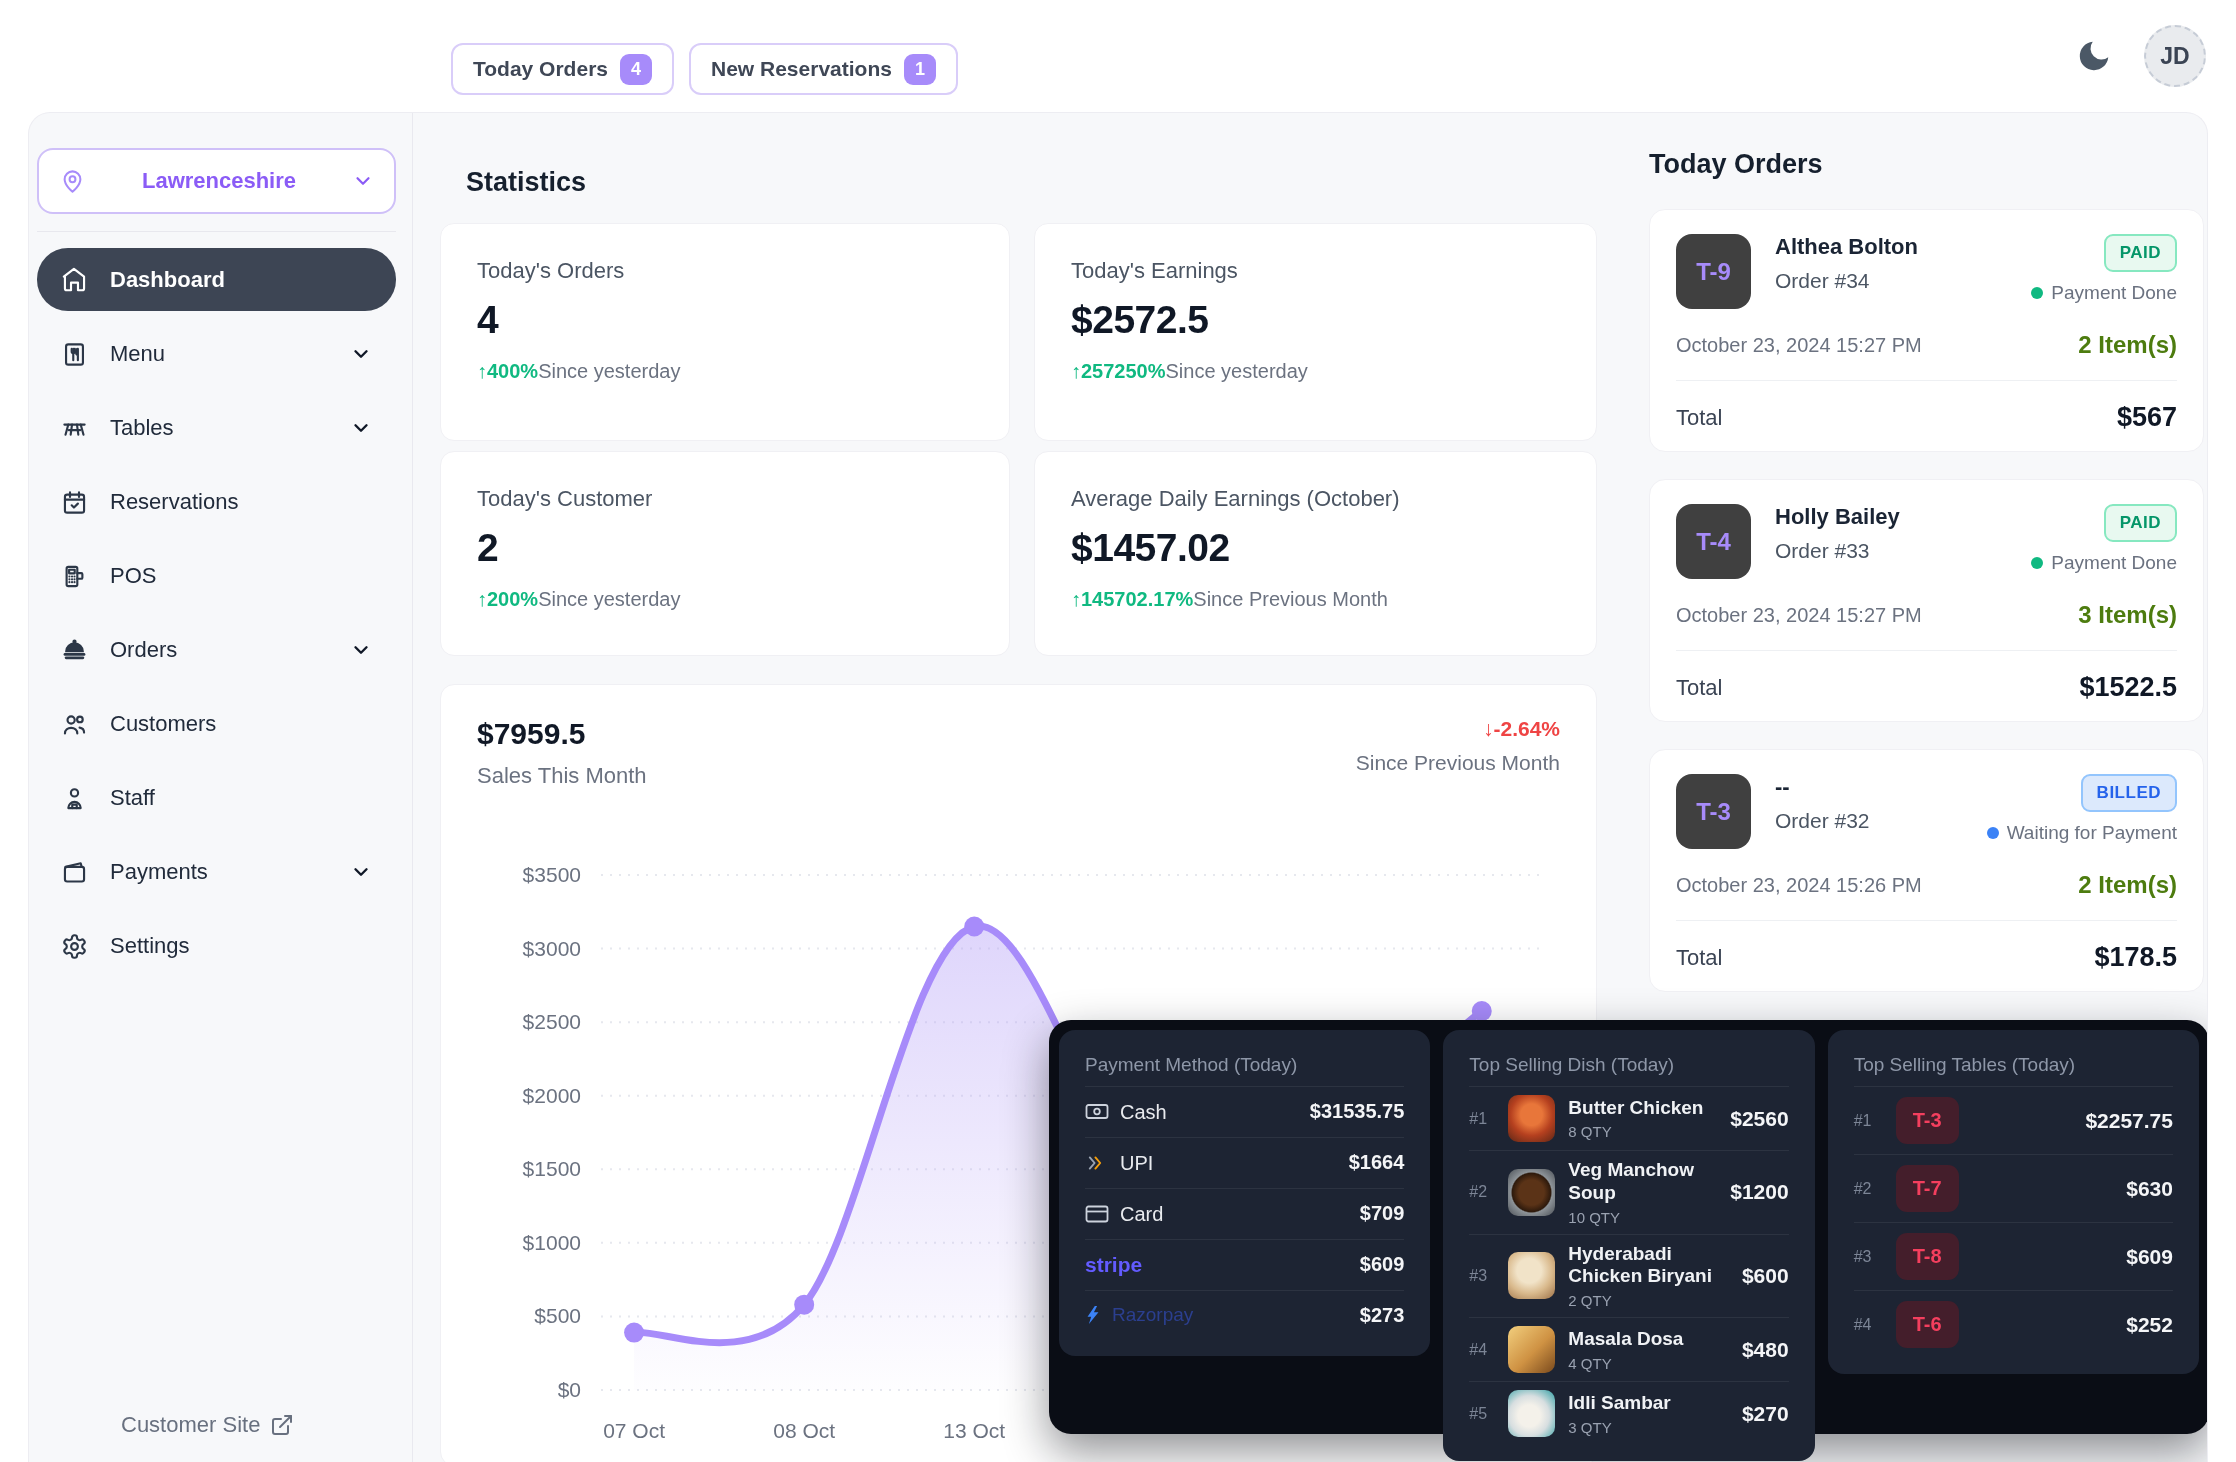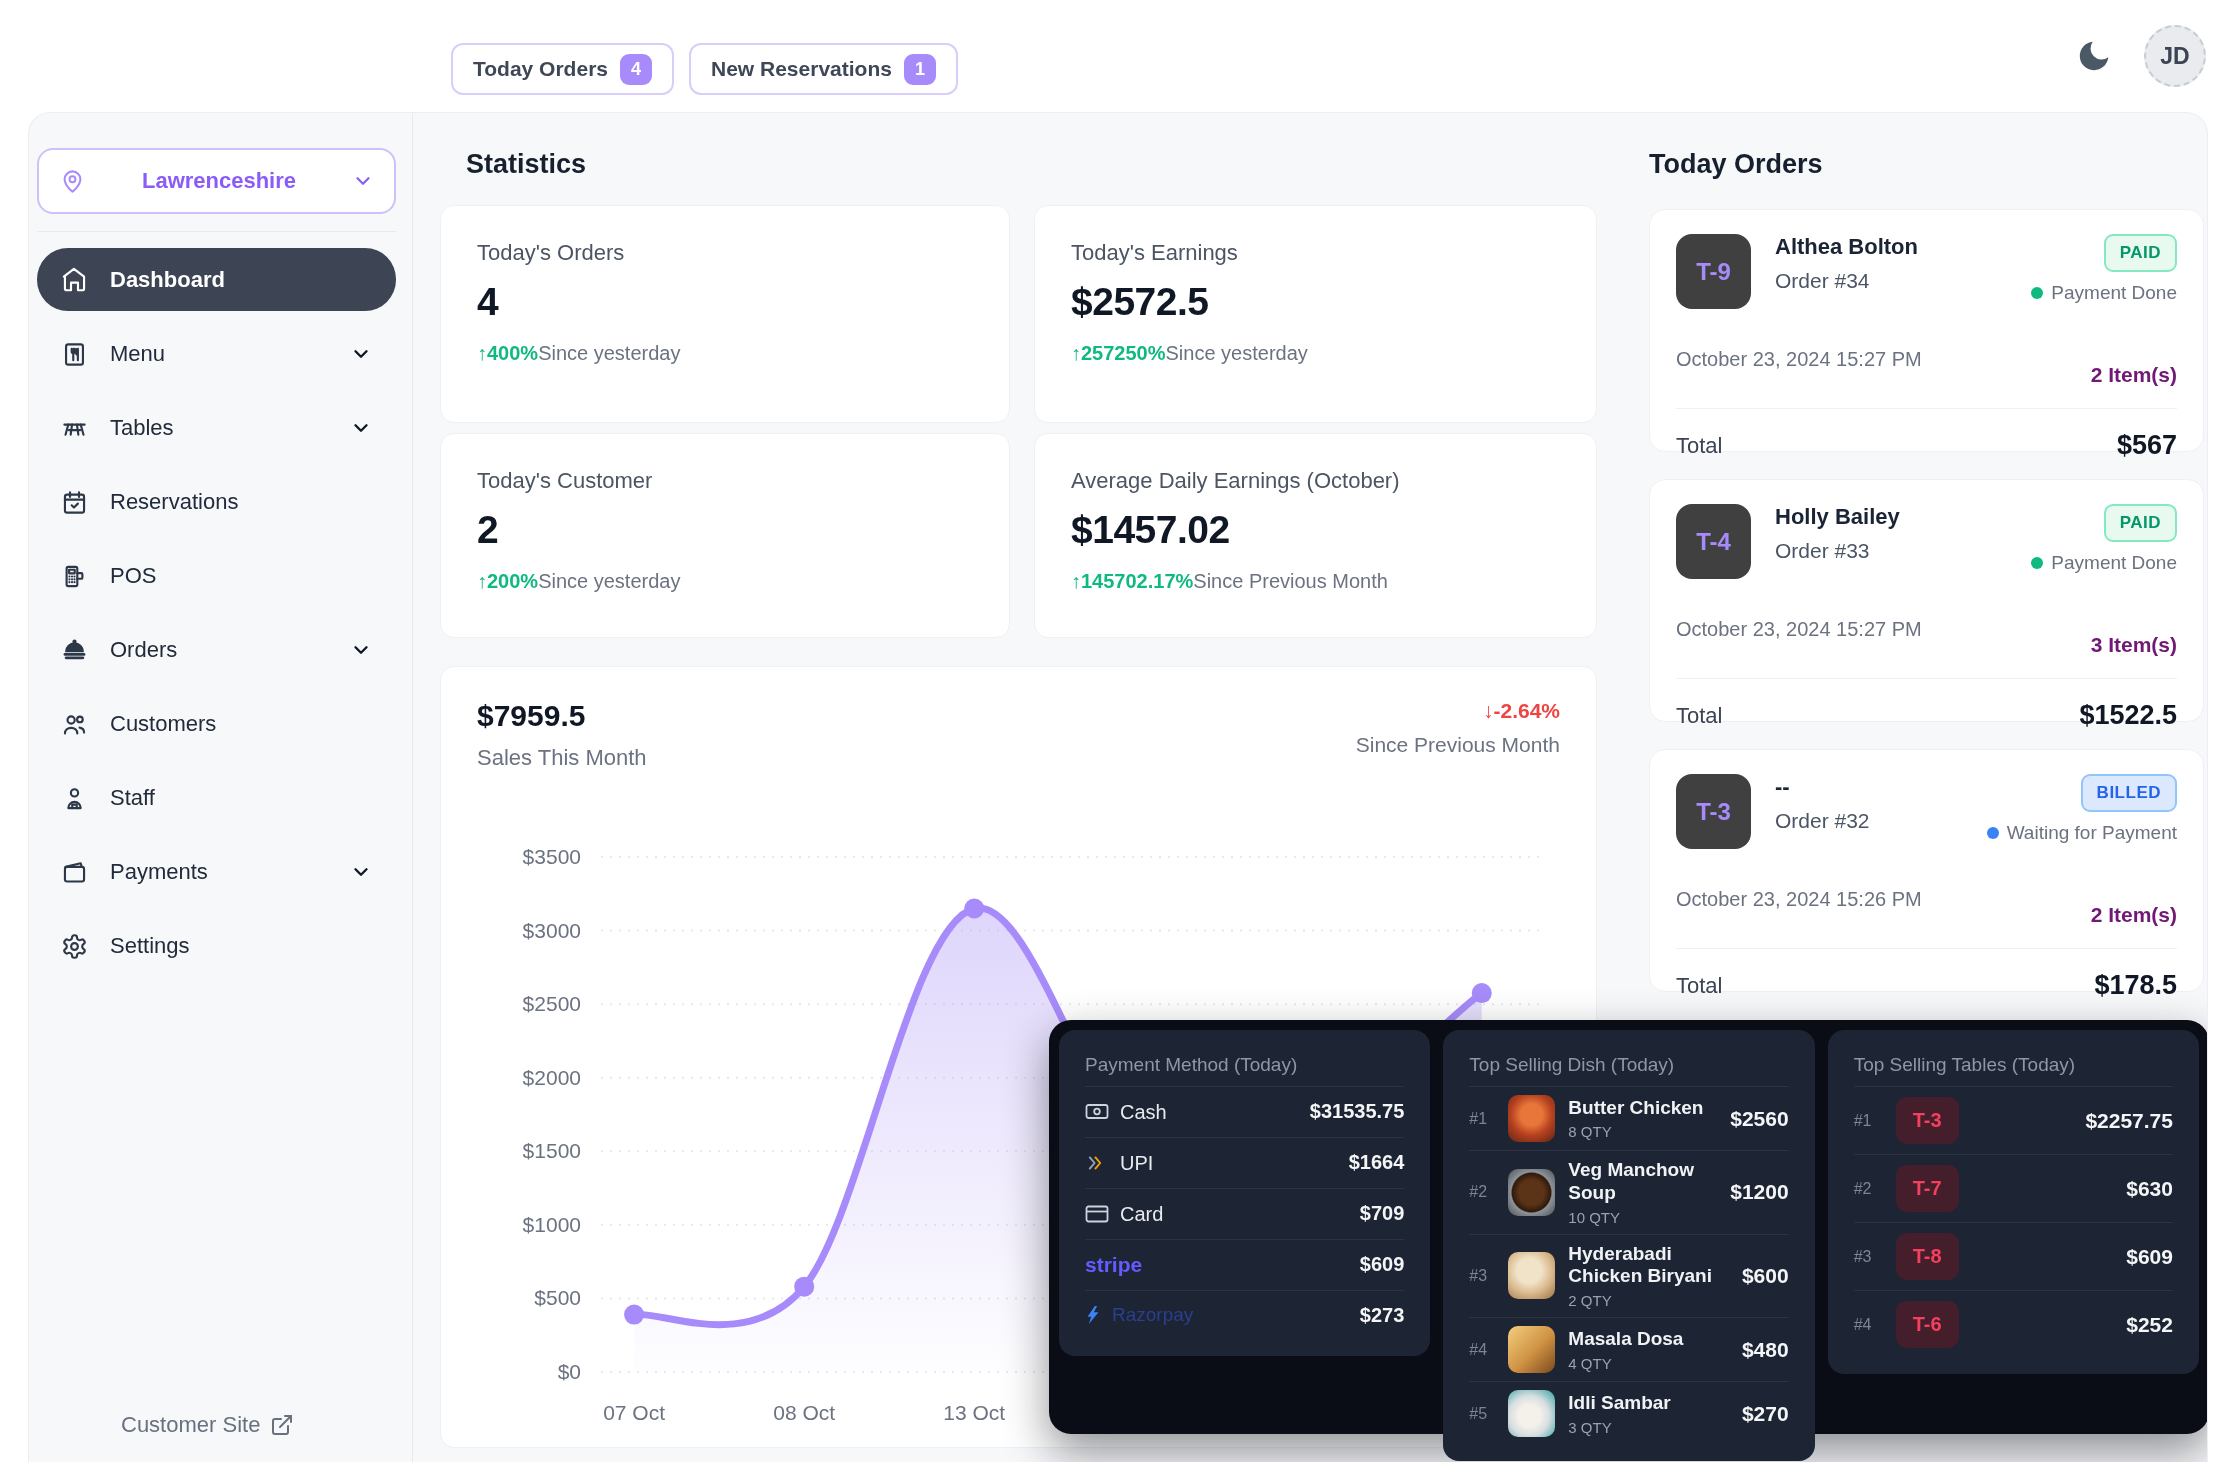--- a/index.html
+++ b/index.html
@@ -34,21 +34,21 @@
   .nav-item .nav-icon { width: 27px; height: 27px; color: #2c3747; flex: none; }
   .nav-item .nav-chevron { margin-left: auto; width: 22px; height: 22px; color: #101827; }
   .nav-item.active { height: 63px; background: #3d4554; border-radius: 31px; color: #fff; font-weight: 700; margin-bottom: 6px; }
   .nav-item.active .nav-icon { color: #fff; }
   .customer-site { position: absolute; left: 92px; bottom: 24px; display: flex; align-items: center; gap: 10px;
                    color: #68707f; font-size: 22px; cursor: pointer; }
 
   
   .main { position: absolute; left: 383px; top: 0; width: 1240px; padding: 36px 0 0 28px; }
   .section-title { font-size: 27px; font-weight: 700; color: #16202e; }
-  .main .section-title { margin-left: 26px; margin-bottom: 25px; }
+  .main .section-title { margin-left: 26px; margin-bottom: 25px; margin-top: 18px; }
   .stats-grid { display: grid; grid-template-columns: 570px 563px; column-gap: 24px; row-gap: 10px; }
   .stat-card { background: #fff; border-radius: 14px; border: 1px solid #f0f0f4; padding: 34px 36px; }
   .stat-card.row1 { height: 218px; }
   .stat-card.row2 { height: 205px; }
   .stat-label { font-size: 22px; color: #4b5563; }
   .stat-value { font-size: 39px; font-weight: 700; color: #101826; margin-top: 14px; letter-spacing: -0.5px; }
   .stat-delta-line { margin-top: 18px; font-size: 20px; display: flex; align-items: flex-start; gap: 0; }
   .delta-up { color: #10b981; font-weight: 600; }
   .delta-note { color: #6b7280; }
 
@@ -77,21 +77,21 @@
   .oc-order-no { font-size: 21px; color: #4b5563; margin-top: 9px; }
   .oc-status { margin-left: auto; display: flex; flex-direction: column; align-items: flex-end; gap: 10px; }
   .status-badge { font-size: 17px; font-weight: 700; border-radius: 9px; padding: 7px 14px; letter-spacing: 0.5px; }
   .status-badge.paid { color: #059669; background: #e8f9f0; border: 2px solid #86e8c0; }
   .status-badge.billed { color: #2563eb; background: #dce9fc; border: 2px solid #93c5fd; }
   .status-note { font-size: 19px; color: #6b7280; display: flex; align-items: center; gap: 8px; }
   .dot { width: 12px; height: 12px; border-radius: 50%; display: inline-block; }
   .dot.green { background: #10b981; } .dot.blue { background: #3b82f6; }
   .oc-mid { display: flex; justify-content: space-between; align-items: center; margin-top: 22px; }
   .oc-date { font-size: 20px; color: #6b7280; }
-  .oc-items { font-size: 21px; font-weight: 700; color: #701a75; margin-top: 32px; }
+  .oc-items { font-size: 24px; font-weight: 700; color: #4d7c0f; }
   .oc-divider { height: 1px; background: #eef0f3; margin: 21px 0; }
   .oc-total-row { display: flex; justify-content: space-between; align-items: center; }
   .oc-total-label { font-size: 22px; color: #3b4454; }
   .oc-total-value { font-size: 27px; font-weight: 700; color: #101826; }
 
   
   .overlay { position: absolute; left: 1020px; top: 907px; width: 1160px; height: 414px; background: #0a0d15;
              border-radius: 22px; padding: 10px; display: flex; gap: 13px; align-items: flex-start; z-index: 50;
              box-shadow: 0 18px 45px rgba(10,13,21,0.45); }
   .panel { flex: 1 1 0; background: #1d2433; border-radius: 16px; padding: 24px 26px 16px 26px; }

